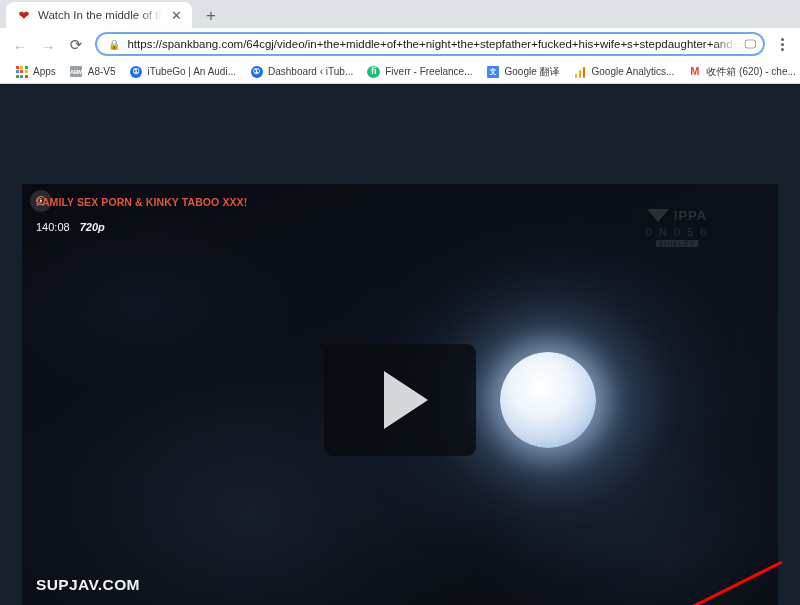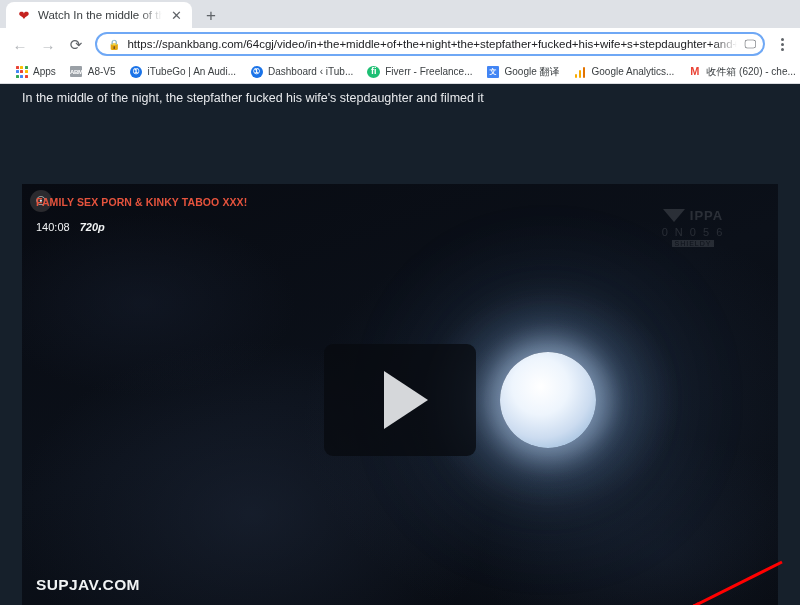--- a/index.html
+++ b/index.html
@@ -235,21 +235,21 @@
     position: absolute; left: 8px; top: 6px;
     width: 22px; height: 22px; border-radius: 50%;
     background: #2a2a2e;
     display: flex; align-items: center; justify-content: center;
     color: #e0e0e0; font-size: 12px;
   }
   .vm-text { color: #f1f3f4; font-size: 11px; }
   .vm-res { color: #f1f3f4; font-size: 11px; font-style: italic; font-weight: bold; }
 
   .ippa {
-    position: absolute; right: 40px; top: 18px;
+    position: absolute; right: 56px; top: 18px;
     width: 90px; height: 50px;
     display: flex; flex-direction: column; align-items: center; justify-content: center;
     opacity: 0.16;
   }
   .ippa-top { display: flex; align-items: center; gap: 5px; }
   .ippa-cone {
     width: 0; height: 0;
     border-left: 11px solid transparent;
     border-right: 11px solid transparent;
     border-top: 13px solid #cfd3d8;
@@ -366,21 +366,20 @@
       <span class="bm-ico">
           <span class="fav-gm">M</span>
         </span>
       <span class="bm-label">收件箱 (620) - che...</span>
     </div>
   </div>
 </div>
 
 <div class="page">
 
-  <div class="page-title">In the middle of the night, the stepfather fucked his wife's stepdaughter and filmed it</div>
 
   <div class="video-wrap">
     <div class="sky"></div>
     <div class="moon"></div>
 
     <div class="playbtn">
       <span class="tri"></span>
     </div>
 
     <div class="studio-logo">☉</div>

